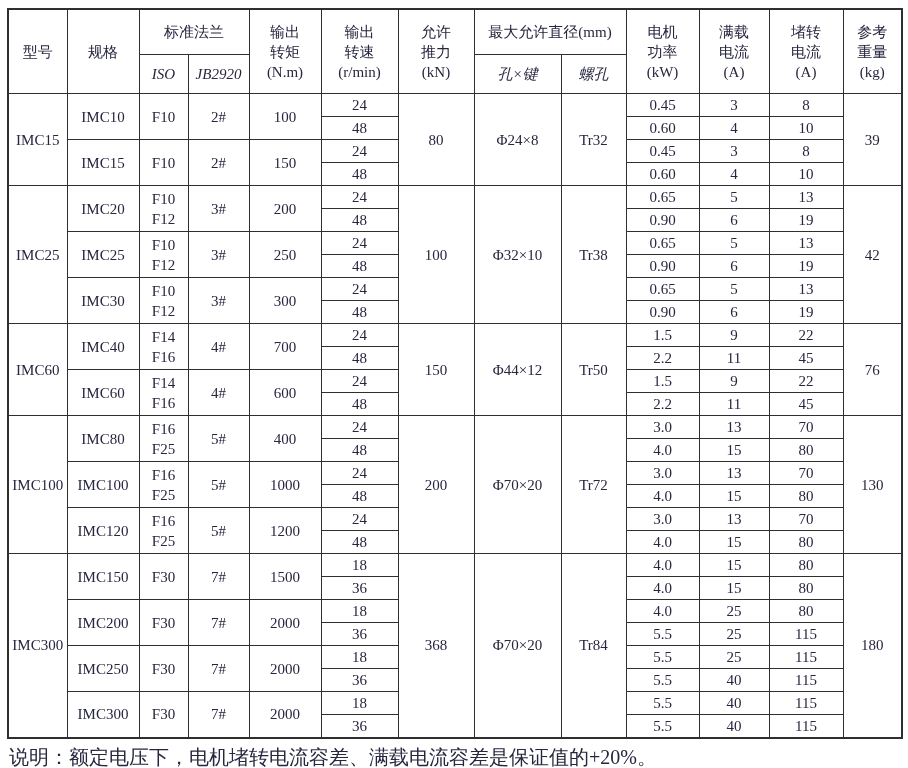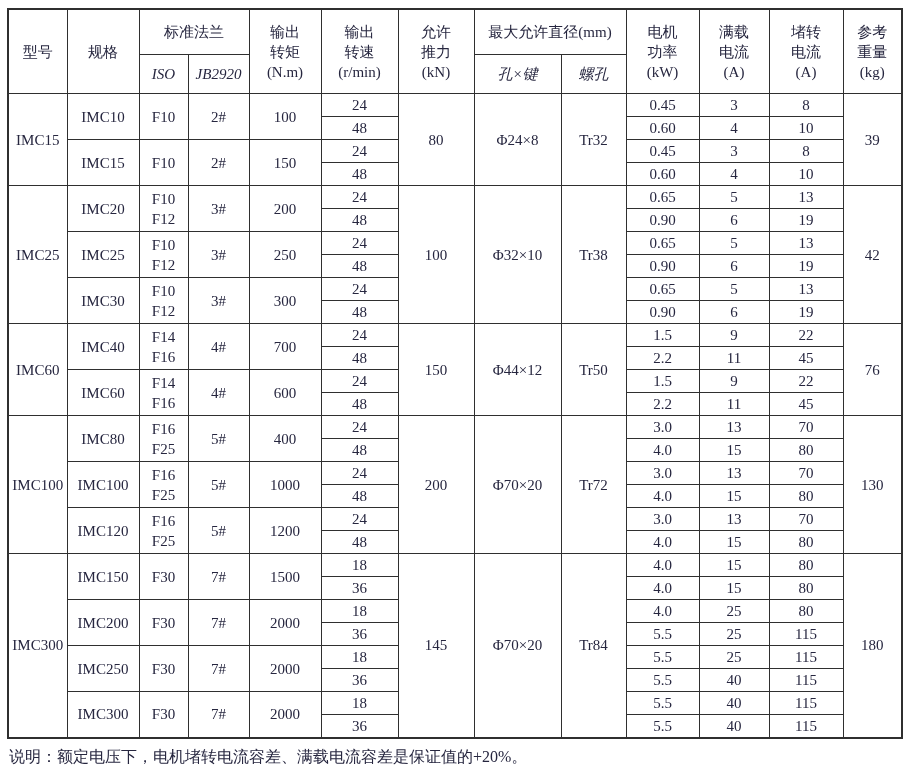--- a/index.html
+++ b/index.html
@@ -34,21 +34,21 @@
   table.spec {
     border: 2px solid #2f2f2f;
   }
   thead tr.h1 th { height: 44px; }
   thead tr.h2 th { height: 38px; font-style: italic; }
   tbody tr { height: 23px; }
   tbody td { line-height: 18px; }
   td.multiline { line-height: 19px; }
   .note {
     margin-top: 7px;
-    font-size: 16px;
+    font-size: 20px;
     line-height: 22px;
     color: #26263f;
     padding-left: 2px;
   }
 </style>
 </head>
 <body>
 
 <div class="page">
   <table class="spec">
@@ -291,21 +291,21 @@
           <td>15</td>
           <td>80</td>
         </tr>
         <tr>
           <td rowspan="8">IMC300</td>
           <td rowspan="2">IMC150</td>
           <td rowspan="2">F30</td>
           <td rowspan="2">7#</td>
           <td rowspan="2">1500</td>
           <td>18</td>
-          <td rowspan="8">145</td>
+          <td rowspan="8">368</td>
           <td rowspan="8">Φ70×20</td>
           <td rowspan="8">Tr84</td>
           <td>4.0</td>
           <td>15</td>
           <td>80</td>
           <td rowspan="8">180</td>
         </tr>
         <tr>
           <td>36</td>
           <td>4.0</td>

